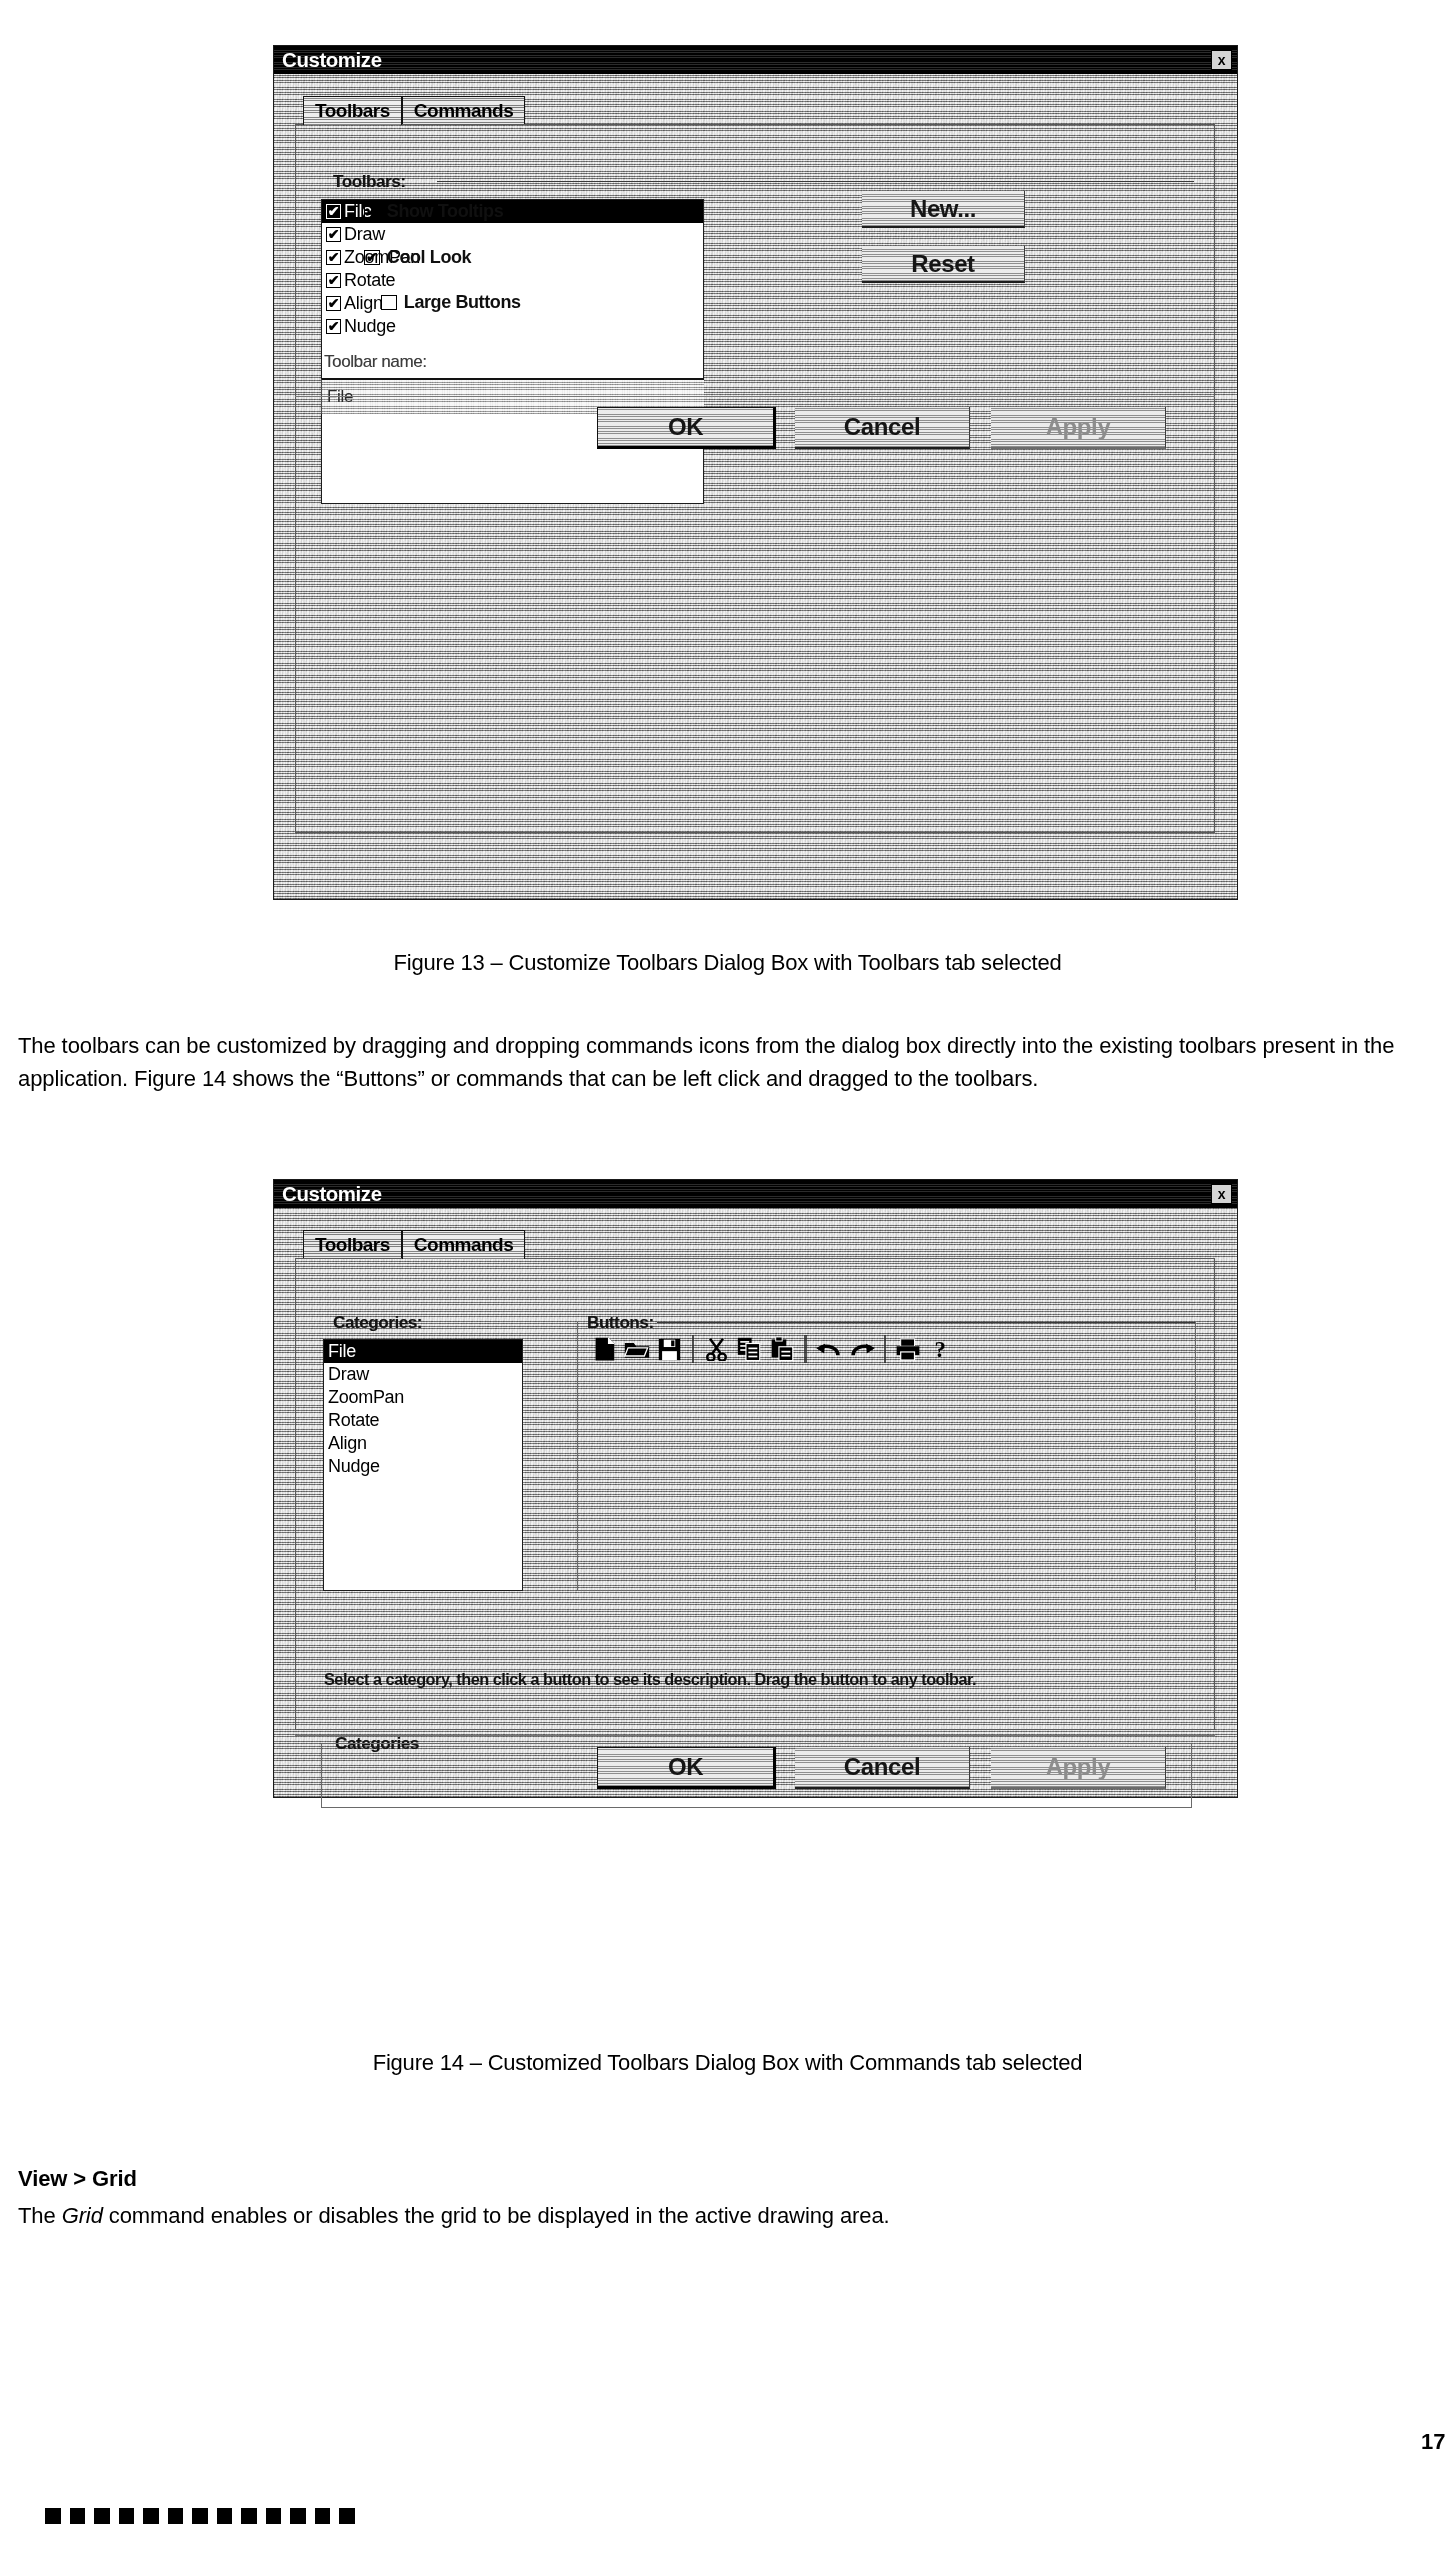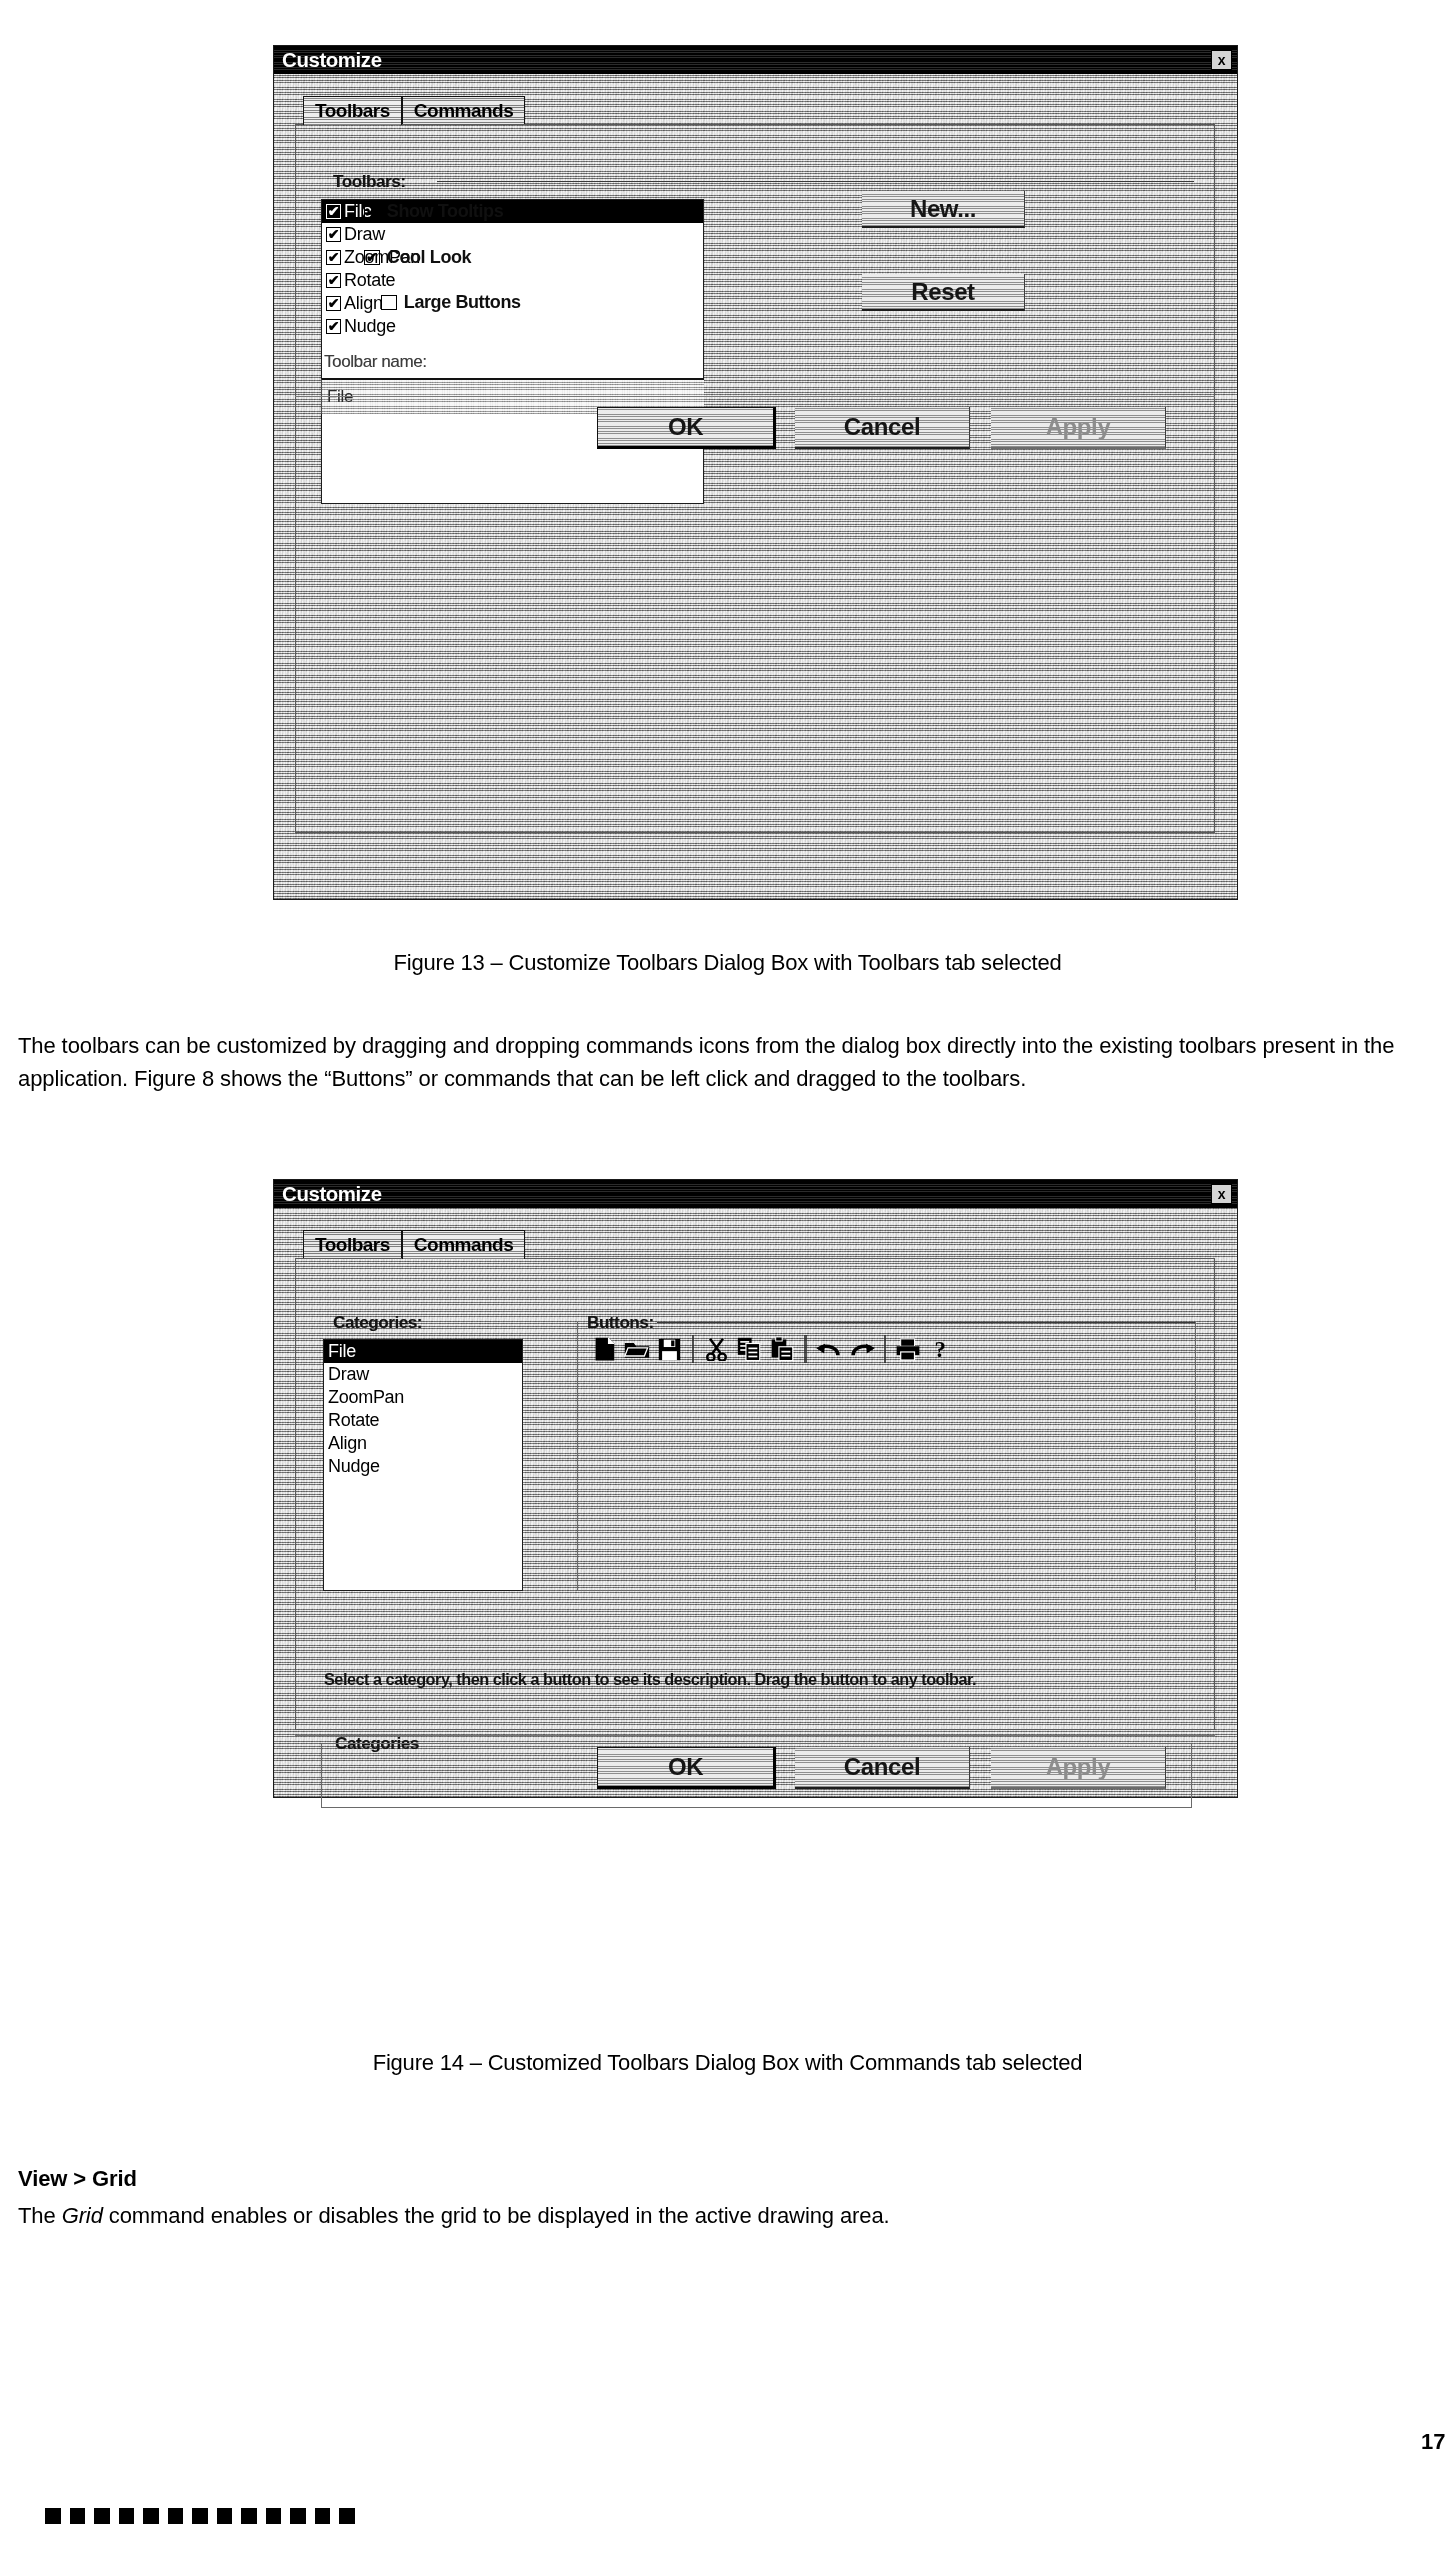--- a/index.html
+++ b/index.html
@@ -345,21 +345,21 @@
     <span>Cool Look</span>
   </div>
   <div class="opt-row" style="left:107px; top:246px;">
     <span class="cb-box"></span>
     <span>Large Buttons</span>
   </div>
 
   <div class="btn" style="left:588px; top:145px; width:163px; height:37px;">
     <span>New...</span>
   </div>
-  <div class="btn" style="left:588px; top:200px; width:163px; height:37px;margin-top:28px;">
+  <div class="btn" style="left:588px; top:200px; width:163px; height:37px;">
     <span>Reset</span>
   </div>
 
   <div class="grp-label" style="left:50px; top:306px; font-weight:normal; color:#3c3c3c;">Toolbar name:</div>
   <div class="textfield noise-light" style="left:47px; top:332px; width:383px; height:36px;">
     <span>File</span>
   </div>
 
   <div class="grp-line" style="left:21px; top:350px; width:920px; border-top-width:0.8px; border-color:#777;"></div>
 
@@ -369,21 +369,21 @@
   <div class="btn" style="left:521px; top:361px; width:175px; height:42px;">
     <span>Cancel</span>
   </div>
   <div class="btn faded" style="left:717px; top:361px; width:175px; height:42px;">
     <span>Apply</span>
   </div>
 </div>
 
 <div class="caption" style="top:950px;">Figure 13 – Customize Toolbars Dialog Box with Toolbars tab selected</div>
 
-<div class="para" style="left:18px; top:1029px; width:1401px;">The toolbars can be customized by dragging and dropping commands icons from the dialog box directly into the existing toolbars present in the application.  Figure 8 shows the “Buttons” or commands that can be left click and dragged to the toolbars.</div>
+<div class="para" style="left:18px; top:1029px; width:1401px;">The toolbars can be customized by dragging and dropping commands icons from the dialog box directly into the existing toolbars present in the application.  Figure 14 shows the “Buttons” or commands that can be left click and dragged to the toolbars.</div>
 
 <div class="dialog noise" style="left:273px; top:1179px; width:965px; height:619px;">
 
   <div class="dlg-titlebar">
     <span class="dlg-title">Customize</span>
     <span class="close-btn">x</span>
   </div>
 
   <div class="tab-row" style="left:29px; top:50px;">
     <div class="tab">

